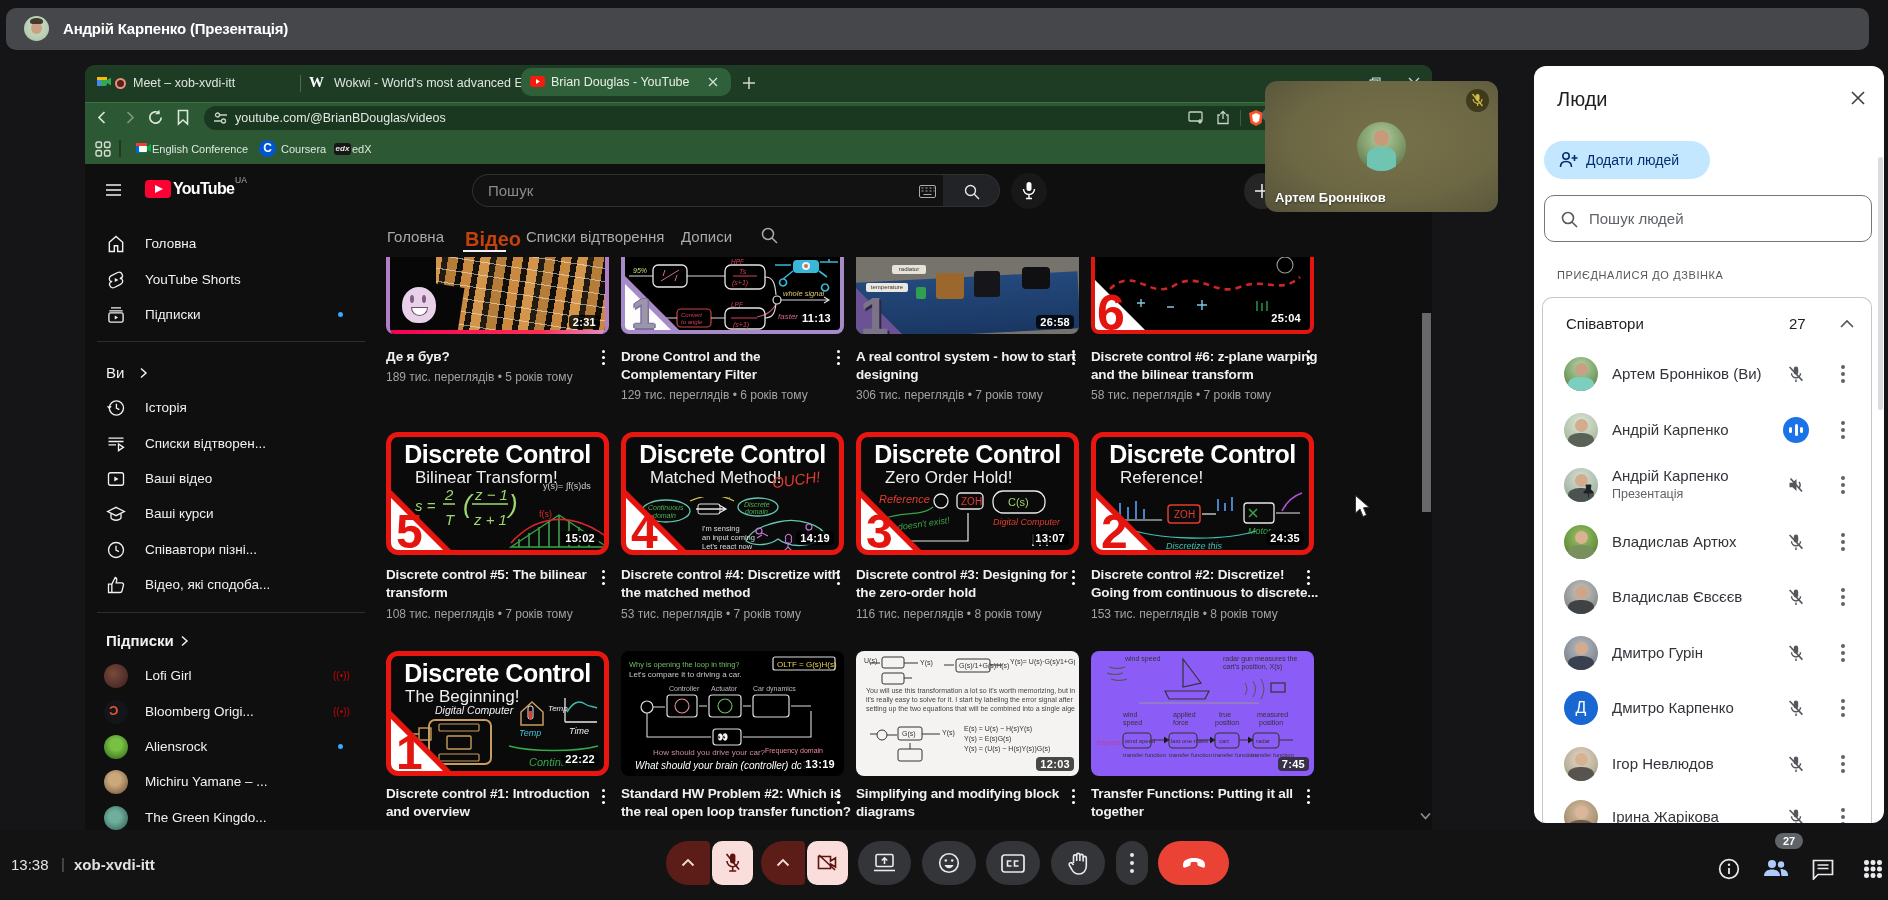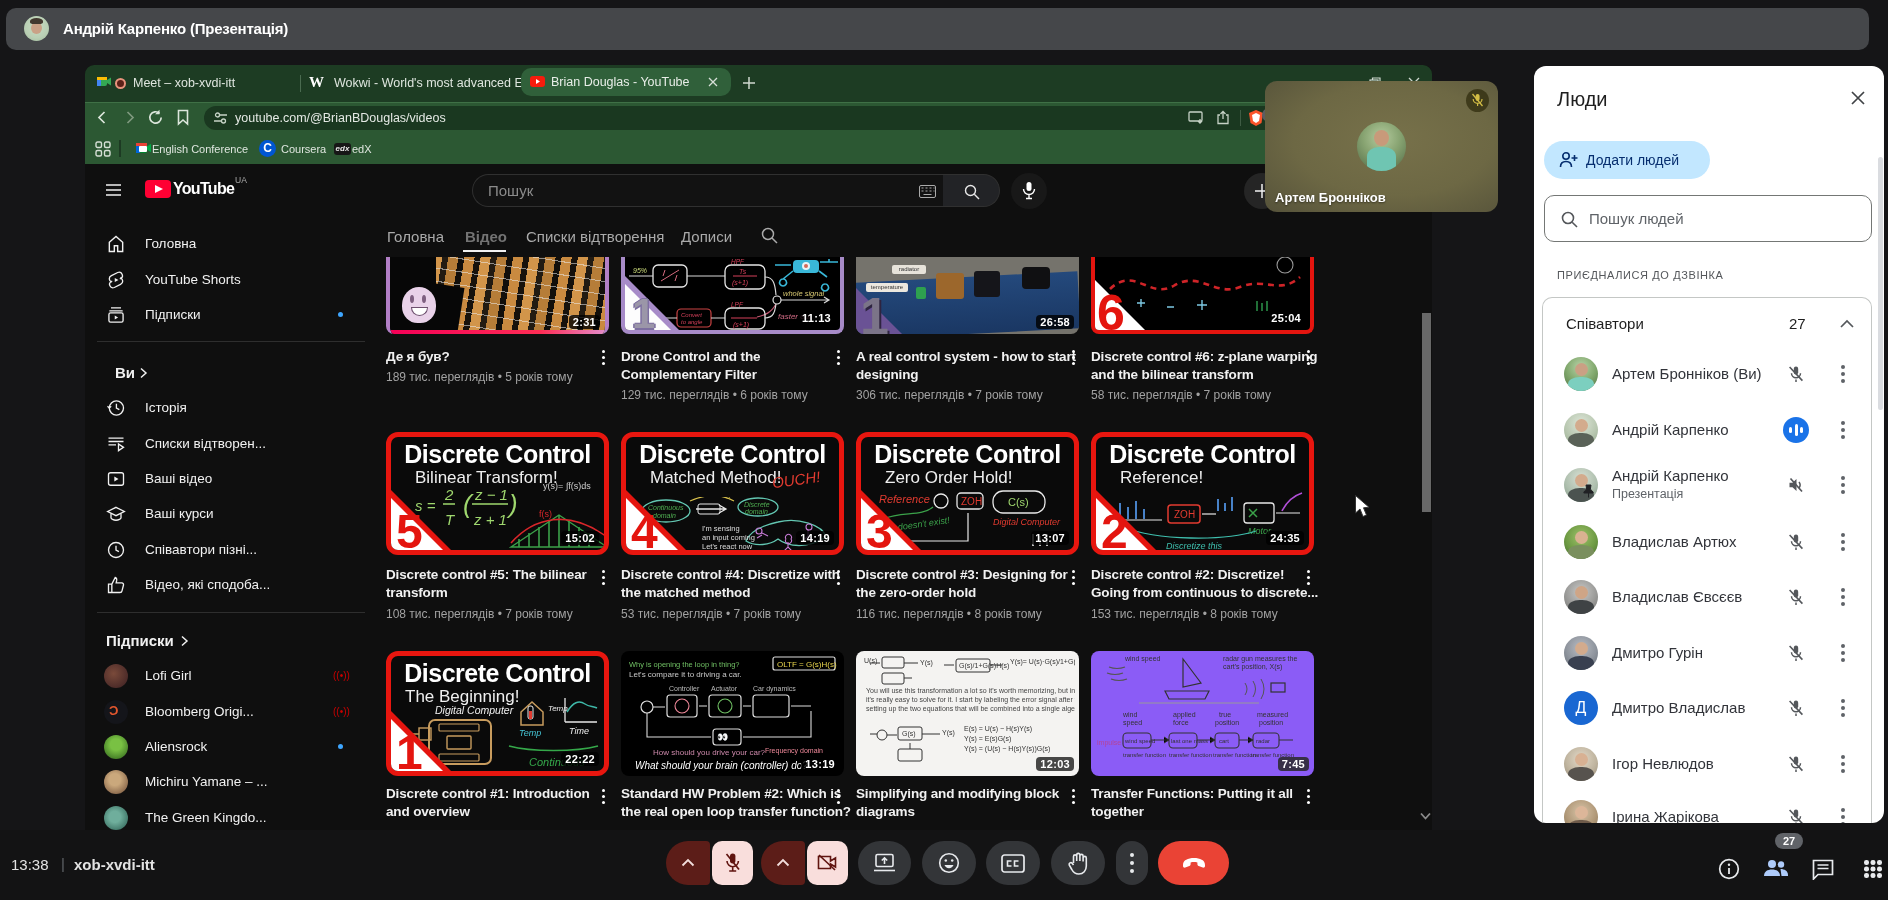--- a/index.html
+++ b/index.html
@@ -218,21 +218,21 @@
           <svg class="ic" viewBox="0 0 24 24" width="20" height="20">
             <path d="M4 7 H20 M6 3.5 H18" stroke="#f1f1f1" stroke-width="1.6"></path>
             <rect x="3.5" y="9.5" width="17" height="11" rx="2" fill="none" stroke="#f1f1f1" stroke-width="1.6"></rect>
             <path d="M10.5 12.5 L14.5 15 L10.5 17.5 Z" fill="#f1f1f1"></path>
           </svg>
           <span class="tx">Підписки</span>
           <span class="abs" style="left:253px;top:15px;width:5px;height:5px;border-radius:50%;background:#3ea6ff;"></span>
         </div>
       <div class="abs" style="left:12px;top:177px;width:268px;height:1px;background:#2e2e2e;"></div>
       <div class="sideitem" style="top:190px;">
-          <span class="abs" style="left:21px;top:10px;font-size:15px;font-weight:700;margin-left:9px;">Ви</span>
+          <span class="abs" style="left:21px;top:10px;font-size:15px;font-weight:400;">Ви</span>
           <svg class="abs" style="left:52px;top:13px" width="12" height="12" viewBox="0 0 12 12">
             <path d="M4 1.5 L9 6 L4 10.5" fill="none" stroke="#f1f1f1" stroke-width="1.5"></path>
           </svg>
         </div>
       <div class="sideitem" style="top:226px;">
           <svg class="ic" viewBox="0 0 24 24" width="20" height="20">
             <circle cx="12.5" cy="12" r="8.5" fill="none" stroke="#f1f1f1" stroke-width="1.6"></circle>
             <path d="M12.5 7 V12 L16 14" fill="none" stroke="#f1f1f1" stroke-width="1.6"></path>
             <path d="M4 12 l-2.2 -2 M4 12 l2.2 -2" fill="none" stroke="#f1f1f1" stroke-width="1.6"></path>
           </svg>
@@ -299,21 +299,21 @@
       <div class="sideitem" style="top:600px;">
           <span class="abs ic" style="border-radius:50%;width:24px;height:24px;left:19px;top:6px;background:radial-gradient(circle at 45% 40%,#caa87c 30%,#6b4a35);"></span>
           <span class="tx">Michiru Yamane – ...</span>
         </div>
       <div class="sideitem" style="top:636px;">
           <span class="abs ic" style="border-radius:50%;width:24px;height:24px;left:19px;top:6px;background:radial-gradient(circle at 45% 45%,#6fae9c 30%,#27584c);"></span>
           <span class="tx">The Green Kingdo...</span>
         </div>
 
       <div class="chiprow" style="left:302px;top:64px;font-size:15px;color:#aaa;">Головна</div>
-      <div class="chiprow" style="left:380px;top:64px;font-size:15px;color:#737373;font-weight:700;">Відео</div>
+      <div class="chiprow" style="left:380px;top:64px;font-size:20px;color:#c2410c;font-weight:700;">Відео</div>
       <div class="abs" style="left:378px;top:86px;width:43px;height:2px;background:#f1f1f1;"></div>
       <div class="chiprow" style="left:441px;top:64px;font-size:15px;color:#aaa;">Списки відтворення</div>
       <div class="chiprow" style="left:596px;top:64px;font-size:15px;color:#aaa;">Дописи</div>
       <svg class="abs" style="left:676px;top:63px" width="17" height="17" viewBox="0 0 17 17">
           <circle cx="7" cy="7" r="5.5" fill="none" stroke="#aaa" stroke-width="1.5"></circle>
           <path d="M11 11 L16 16" stroke="#aaa" stroke-width="1.5"></path>
         </svg>
 
       <div class="abs thumb" style="left:301px;top:93px;height:77px;border-radius:0 0 8px 8px;border-left:4px solid #b27fc6;border-right:4px solid #b27fc6;">
         <div class="abs" style="left:22px;top:-40px;width:260px;height:150px;background:repeating-linear-gradient(90deg,#c98a40 0 10px,#17120c 10px 16px,#d2954a 16px 26px,#221b12 26px 32px,#b67d38 32px 42px,#120f0b 42px 48px);transform:rotate(9deg);"></div>
@@ -762,21 +762,21 @@
       <span class="pnm">Дмитро Гурін</span>
       <svg class="abs micx" viewBox="0 0 18 18">
           <rect x="6.8" y="1.5" width="4.4" height="8" rx="2.2" fill="#54575b"></rect>
           <path d="M4.5 8.2 a4.5 4.5 0 0 0 9 0 M9 14.6 V17" fill="none" stroke="#54575b" stroke-width="1.5"></path>
           <path d="M2.6 2 L15.4 15.6" stroke="#54575b" stroke-width="1.6"></path>
         </svg>
       <span class="pdots"></span>
     </div>
     <div class="prow" style="top:614px;">
       <span class="pic" style="background:#1967d2;color:#fff;font-size:16px;text-align:center;line-height:34px;">Д</span>
-      <span class="pnm">Дмитро Владислав</span>
+      <span class="pnm">Дмитро Карпенко</span>
       <svg class="abs micx" viewBox="0 0 18 18">
           <rect x="6.8" y="1.5" width="4.4" height="8" rx="2.2" fill="#54575b"></rect>
           <path d="M4.5 8.2 a4.5 4.5 0 0 0 9 0 M9 14.6 V17" fill="none" stroke="#54575b" stroke-width="1.5"></path>
           <path d="M2.6 2 L15.4 15.6" stroke="#54575b" stroke-width="1.6"></path>
         </svg>
       <span class="pdots"></span>
     </div>
     <div class="prow" style="top:670px;padding-left:45px;">
       <span class="pic" style="background:radial-gradient(circle at 50% 35%,#e3d9c8 0%,#bfb49f 55%,#8e8470 100%);">
           <i class="hd" style="background:#d8b193;"></i>

